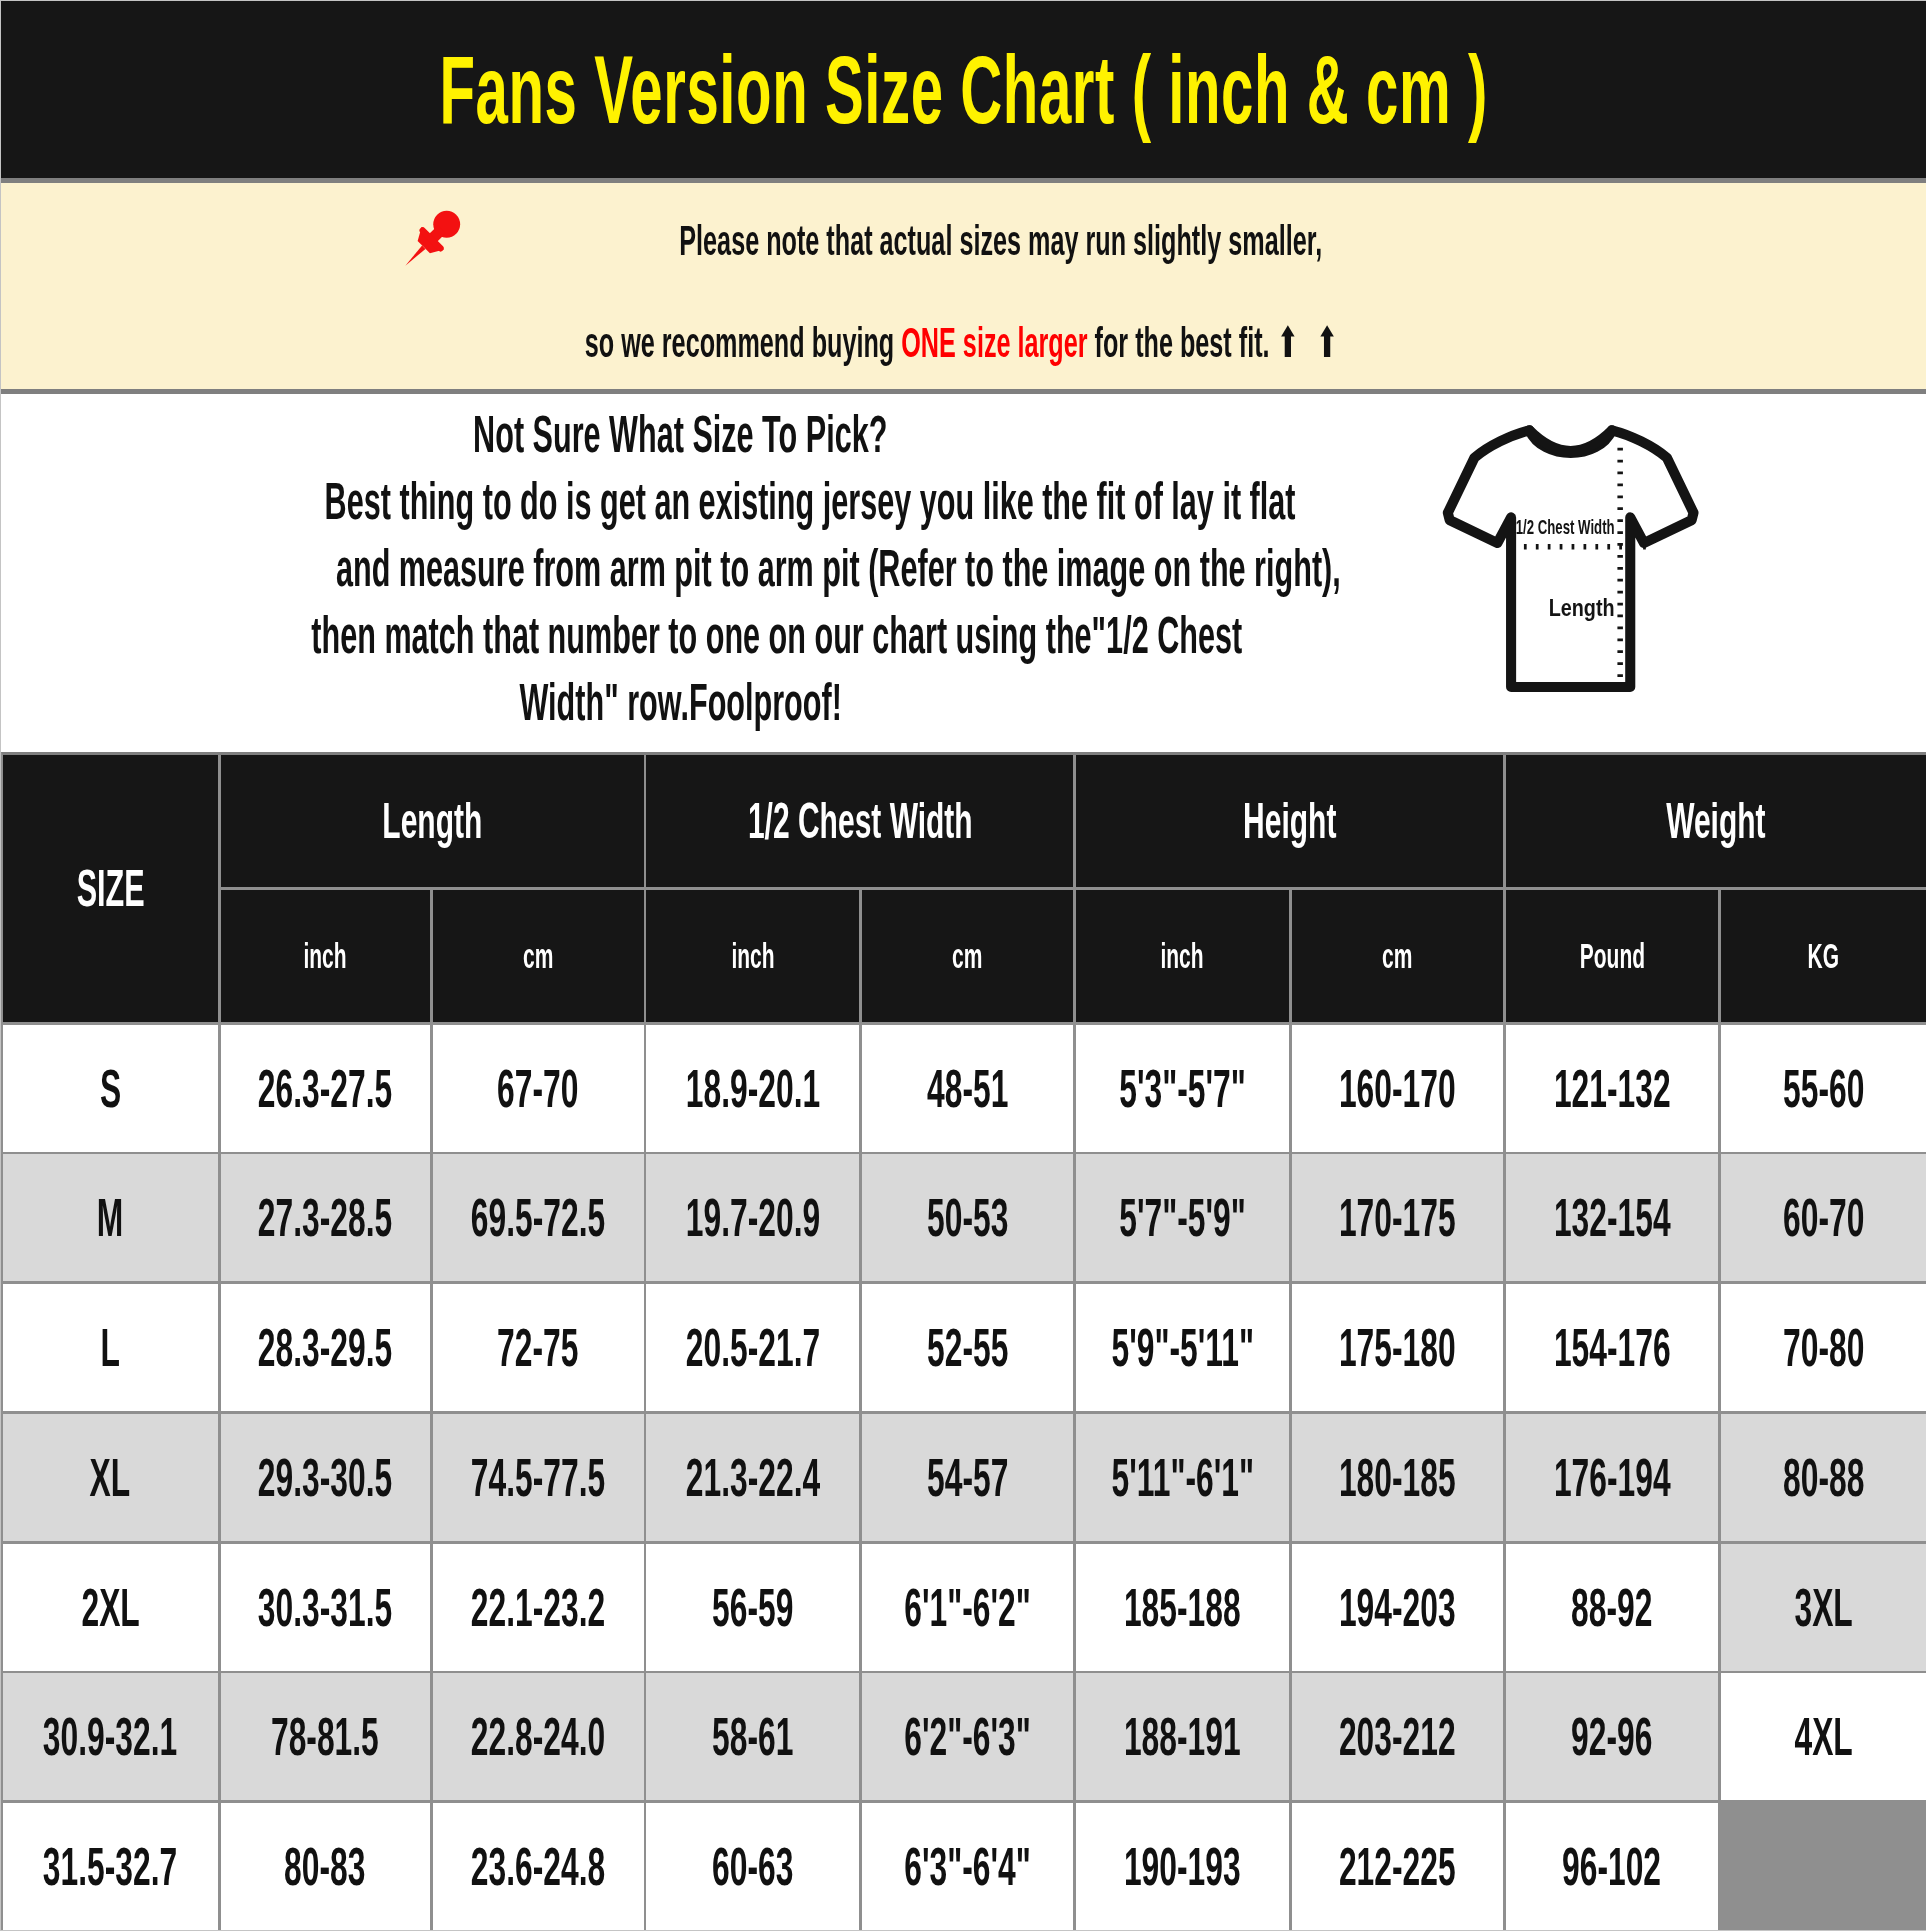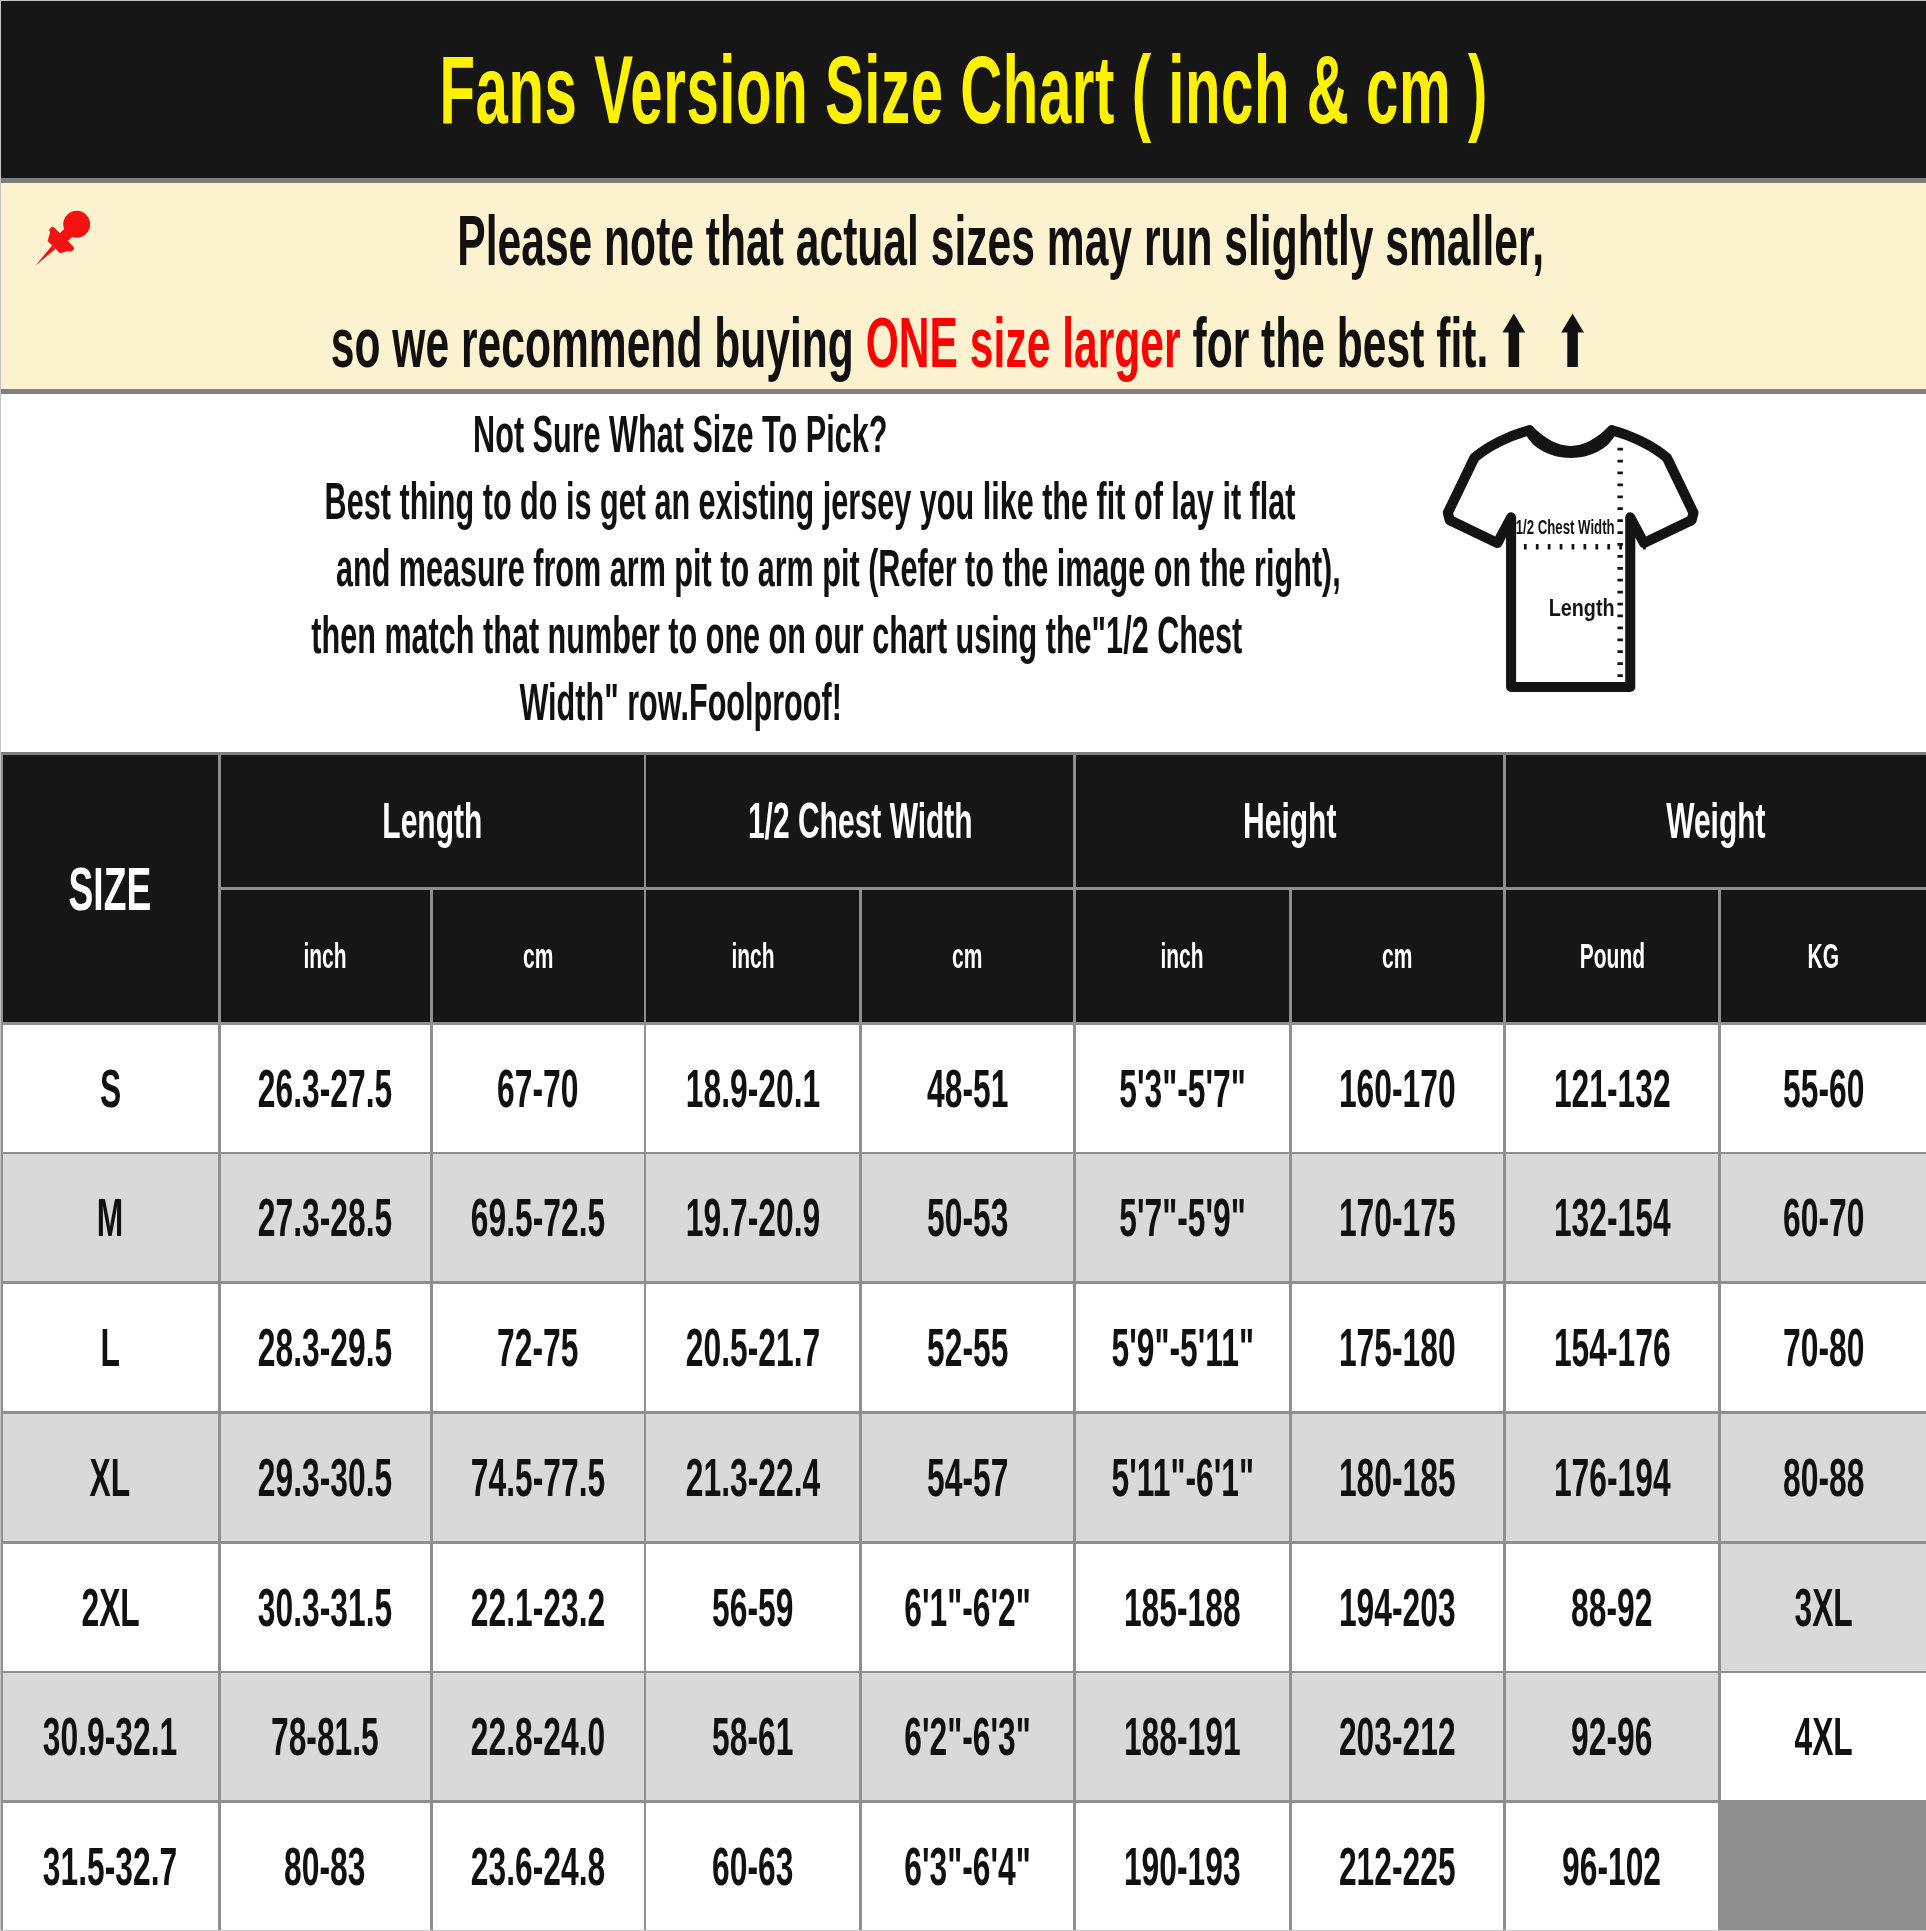--- a/index.html
+++ b/index.html
@@ -16,41 +16,41 @@
     display:flex;align-items:center;justify-content:center;}
   .title-text{font-size:97px;color:#fff200;letter-spacing:0.9px;}
 
   
   .hdiv{position:absolute;left:0;width:100%;height:4.6px;background:#7f7f7f;}
   .d1{top:177px;} .d2{top:388px;}
 
   
   .notice{position:absolute;left:0;top:182px;width:100%;height:207px;background:#fcf2cf;
     display:flex;flex-direction:column;align-items:center;justify-content:center;}
-  .notice-line{font-size:71px;line-height:59px;display:flex;align-items:center;justify-content:center;text-align:right;}
+  .notice-line{font-size:42px;line-height:59px;display:flex;align-items:center;justify-content:center;text-align:right;}
   .notice-line + .notice-line{margin-top:33px;}
   .pin-svg{width:79px;height:79px;margin-right:-5.5px;flex:0 0 auto;}
   .red{color:#ff0000;}
   .arrows{margin-left:13px;letter-spacing:9.2px;}
 
   
   .guide{position:absolute;left:0;top:393px;width:100%;height:358px;background:#ffffff;}
   .guide-text{position:absolute;left:0;top:7.3px;width:1359px;text-align:center;
     font-size:51px;line-height:67px;}
   .tshirt-svg{position:absolute;left:1434px;top:13px;width:275px;height:317px;}
 
   
   .tbl{position:absolute;left:0;top:751px;width:1927px;height:1180px;box-sizing:border-box;
     background:#8f8f8f;border:2.8px solid #8f8f8f;border-top:3.7px solid #7f7f7f;
     display:grid;gap:2.8px;
     grid-template-columns:237fr 231fr 233fr 235fr 233fr 235fr 233fr 235fr 226fr;
     grid-template-rows:132px 132px repeat(7,1fr);}
   .cell{display:flex;align-items:center;justify-content:center;overflow:hidden;}
   .head{background:#161616;color:#ffffff;}
-  .corner{grid-column:1;grid-row:1/3;font-size:62px;}
+  .corner{grid-column:1;grid-row:1/3;font-size:51px;}
   .group{grid-row:1;font-size:50px;}
   .g1{grid-column:2/4;} .g2{grid-column:4/6;} .g3{grid-column:6/8;align-items:center;} .g4{grid-column:8/10;}
   .sub{grid-row:2;font-size:35px;}
   .body{font-size:53px;color:#111;}
   .light{background:#ffffff;} .alt{background:#d9d9d9;}
 </style>
 </head>
 <body>
 
 <div class="page">

